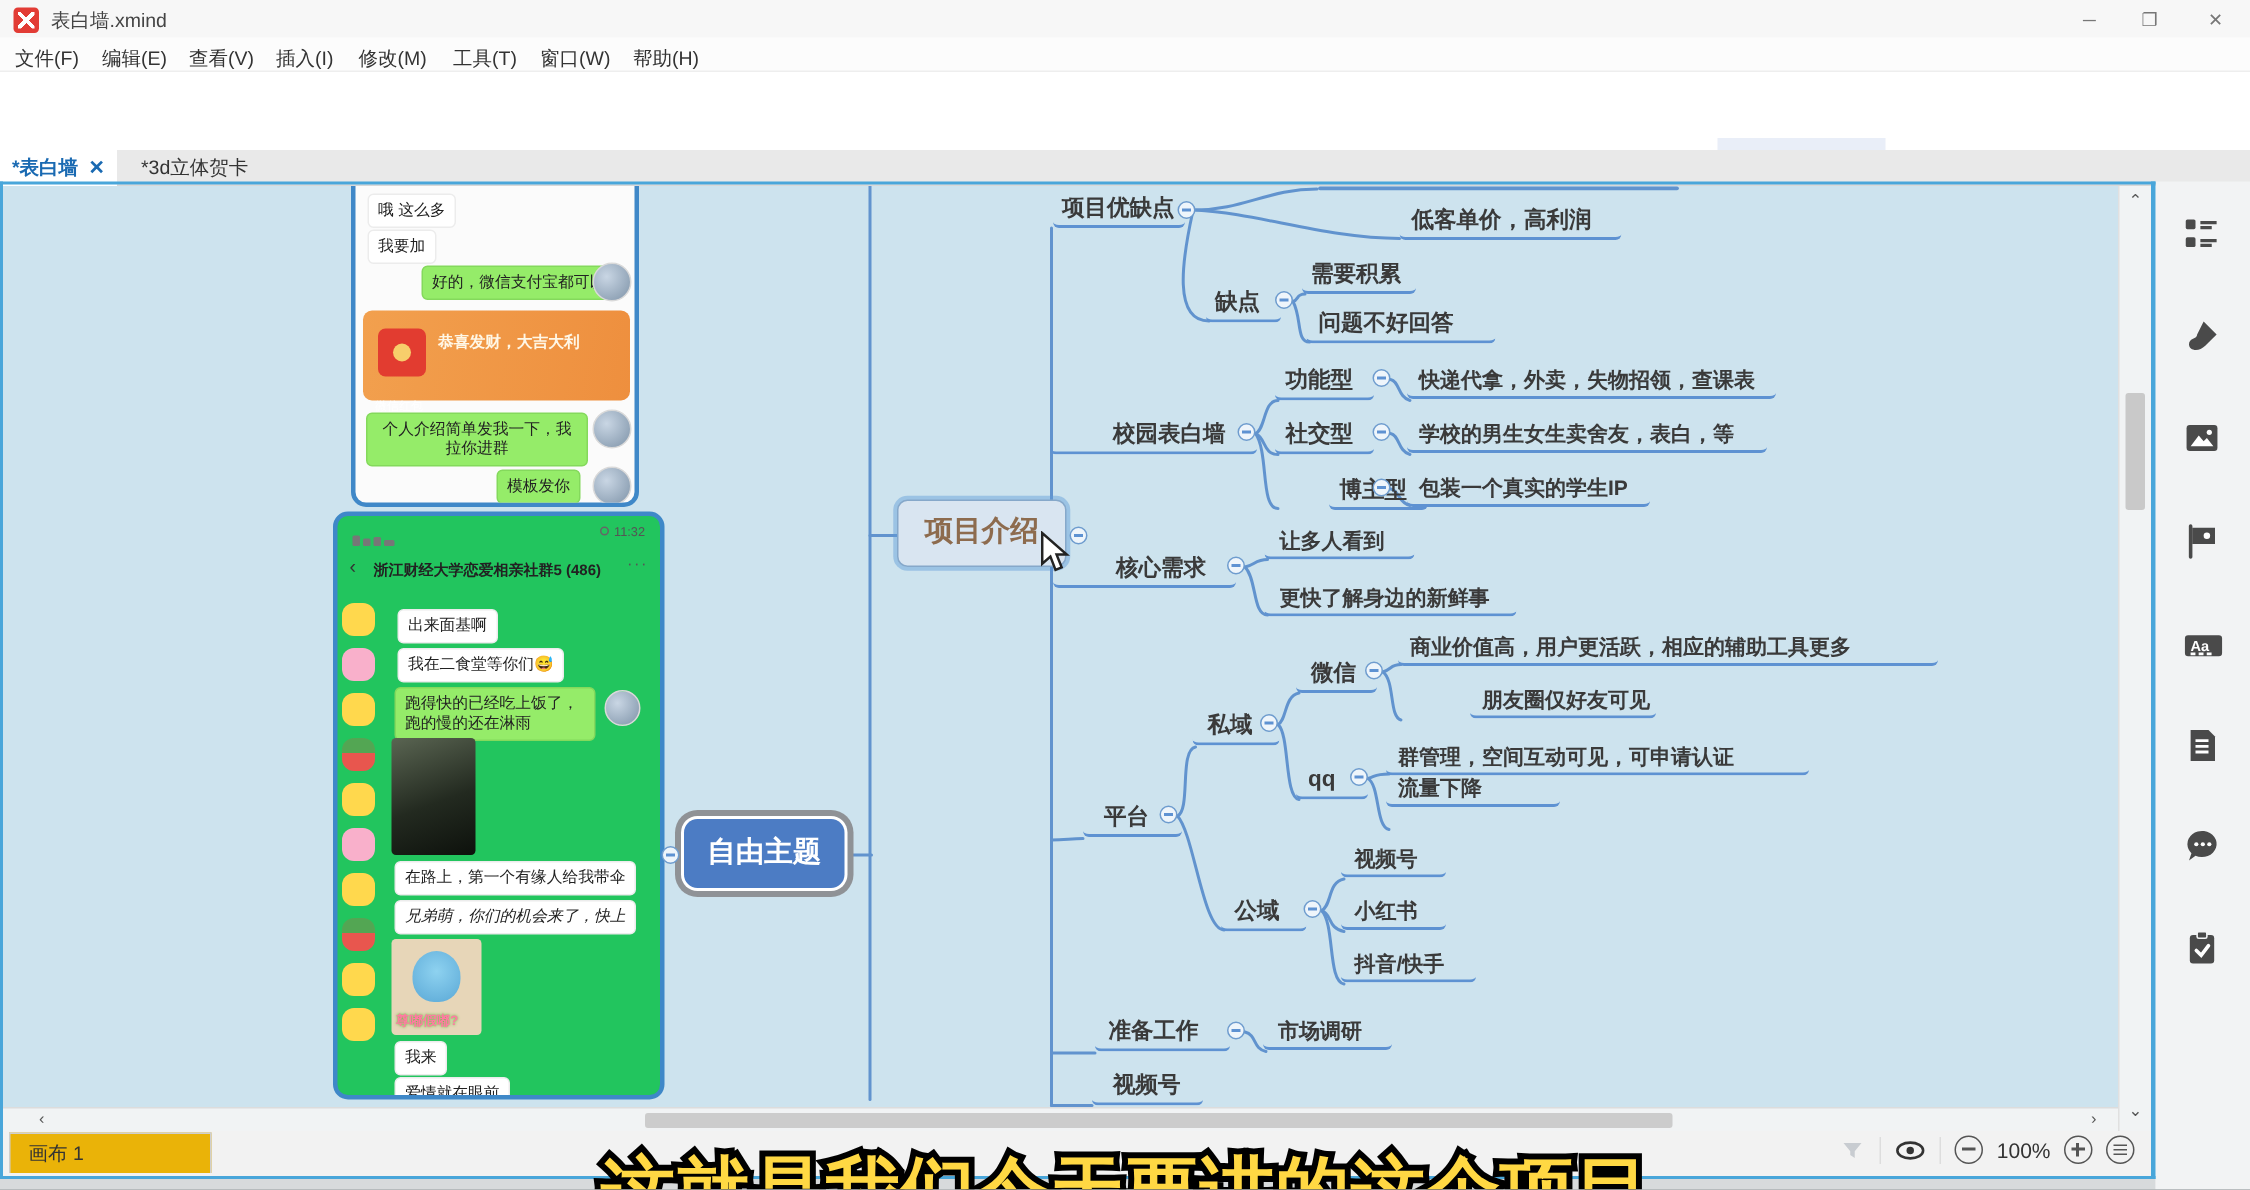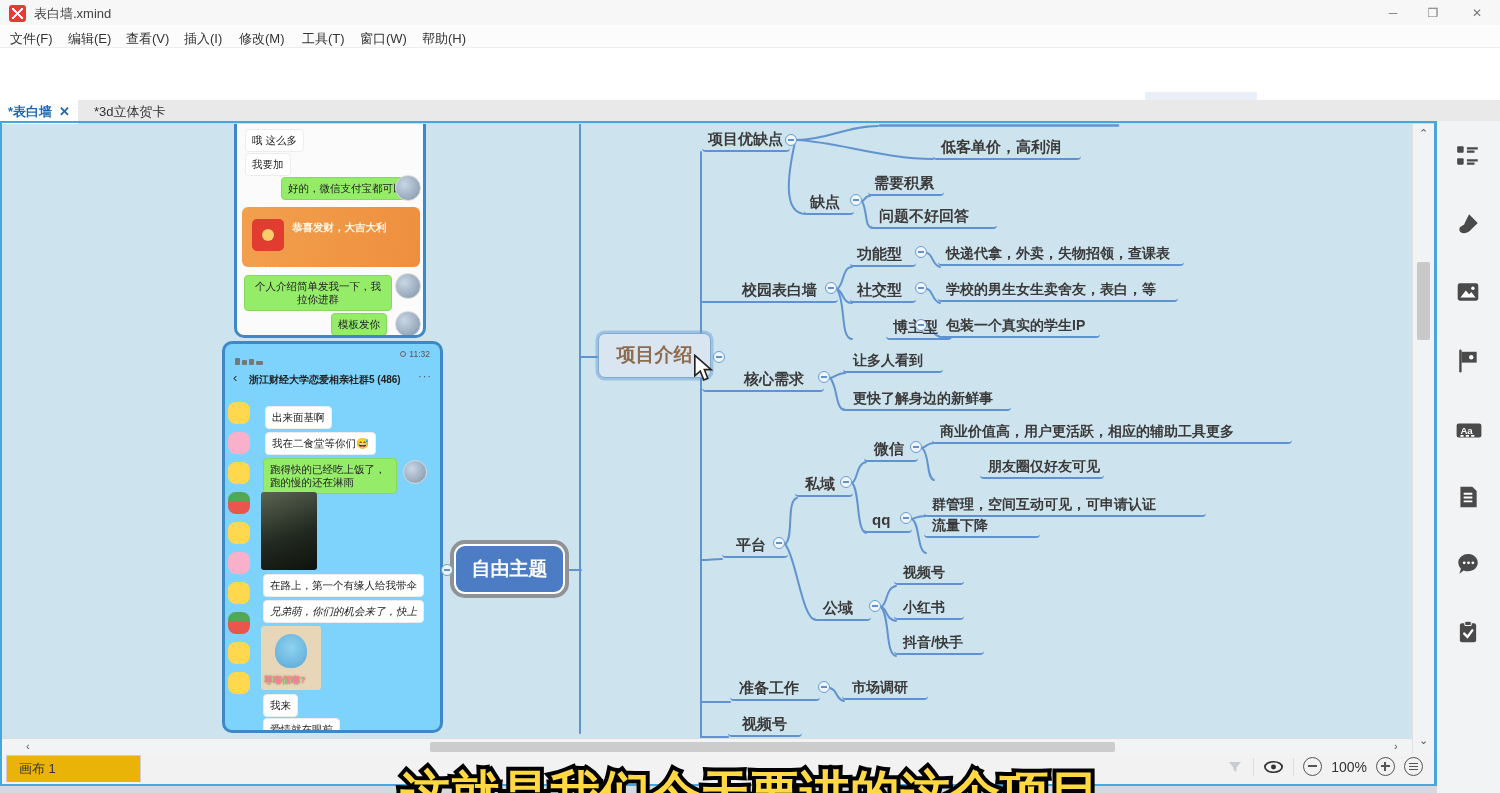--- a/index.html
+++ b/index.html
@@ -250,21 +250,21 @@
         <span class="redsq"></span>
         <span class="abs" style="left:50px;top:14px;font-size:10.5px;font-weight:bold;color:#fff7e6;">恭喜发财，大吉大利</span>
         <span class="abs" style="left:8px;top:58px;font-size:8px;color:rgba(255,255,255,.85);text-align:center;">微信红包</span>
       </div>
       <span class="bub g" style="left:7px;top:160px;width:148px;text-align:center;">个人介绍简单发我一下，我拉你进群</span>
       <span class="ava" style="left:158px;top:158px;"></span>
       <span class="bub g" style="left:94px;top:198px;">模板发你</span>
       <span class="ava" style="left:158px;top:196px;"></span>
     </div>
 
-    <div class="chatframe" style="left:222px;top:217px;width:221px;height:392px;background:#7dd3fc;">
+    <div class="chatframe" style="left:222px;top:217px;width:221px;height:392px;background:#22c55e;">
       <div class="abs" style="left:10px;top:7px;">
         <span class="statusdot"></span><span class="statusdot" style="height:5px;"></span><span class="statusdot" style="height:6px;"></span><span class="statusdot" style="width:7px;height:4px;"></span>
       </div>
       <div class="abs" style="right:10px;top:5px;font-size:8.5px;color:#555;">
         <span style="display:inline-block;width:6px;height:6px;border:1px solid #666;border-radius:50%;margin-right:3px;"></span><span>11:32</span>
       </div>
       <span class="abs" style="left:8px;top:26px;font-size:13px;color:#333;">‹</span>
       <span class="abs" style="left:24px;top:29px;width:170px;font-size:10px;font-weight:bold;color:#222;text-align:left;white-space:nowrap;overflow:hidden;">浙江财经大学恋爱相亲社群5 (486)</span>
       <span class="abs" style="right:8px;top:26px;font-size:11px;color:#555;letter-spacing:1px;">···</span>
       <div class="abs" style="left:0;top:50px;width:30px;">

